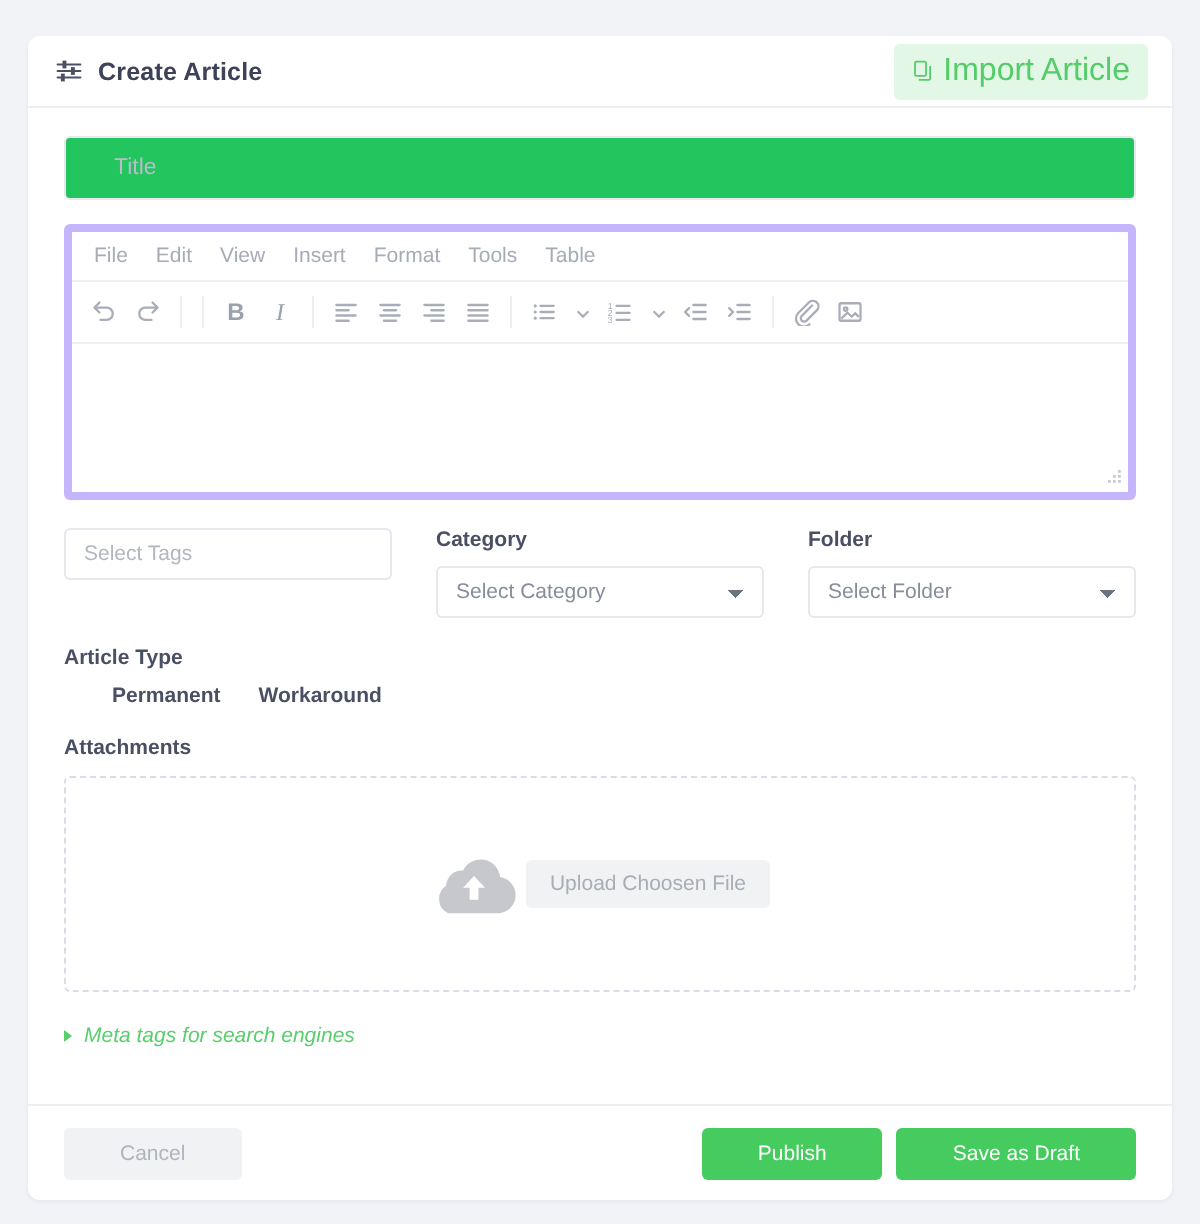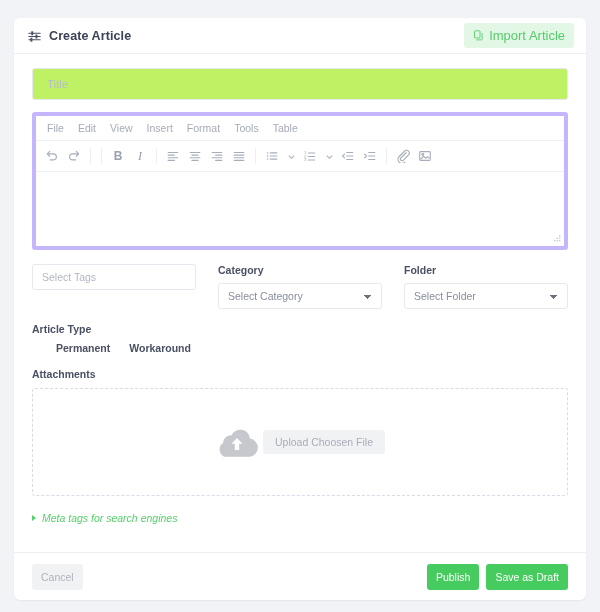--- a/index.html
+++ b/index.html
@@ -42,46 +42,46 @@
     font-weight: bold;
     color: #3c4257;
     letter-spacing: .1px;
   }
   .hdr-icon { width: 13px; height: 13px; display: block; }
   .import-btn {
     background: #e3f7e6;
     color: #54cc6a;
     border: none;
     border-radius: 3px;
-    font-size: 13px;
+    font-size: 16px;
     font-family: "Liberation Sans", sans-serif;
     padding: 5px 9px;
     display: flex;
     align-items: center;
     gap: 5px;
     cursor: pointer;
   }
   .import-btn svg { width: 11px; height: 11px; display: block; }
 
   
   .card-body {
     padding: 14px 18px 0 18px;
     flex: 1;
   }
   .title-input {
     width: 100%;
     height: 32px;
     border: 1px solid #e6e8ee;
     border-radius: 3px;
-    padding: 0 14px;
+    padding: 0 24px;
     font-size: 11.5px;
     color: #4a5064;
     font-family: "Liberation Sans", sans-serif;
     outline: none;
-    background: #bef264;
+    background: #22c55e;
   }
   .title-input::placeholder { color: #b9bdc9; }
 
   
   .editor {
     margin-top: 12px;
     border: 4px solid #c4b5fd;
     border-radius: 3px;
     background: #fff;
   }
@@ -267,21 +267,21 @@
     display: flex;
     align-items: center;
     justify-content: space-between;
     padding: 0 18px;
   }
   .btn {
     border: none;
     border-radius: 3px;
     font-size: 10.5px;
     font-family: "Liberation Sans", sans-serif;
-    padding: 7px 9px;
+    padding: 7px 28px;
     cursor: pointer;
   }
   .btn-cancel { background: #f1f2f4; color: #b0b4be; }
   .btn-green  { background: #46cc5e; color: #ffffff; }
   .footer-right { display: flex; gap: 7px; margin-left: 18px; }
 </style>
 </head>
 <body>
 
 <div class="page">

